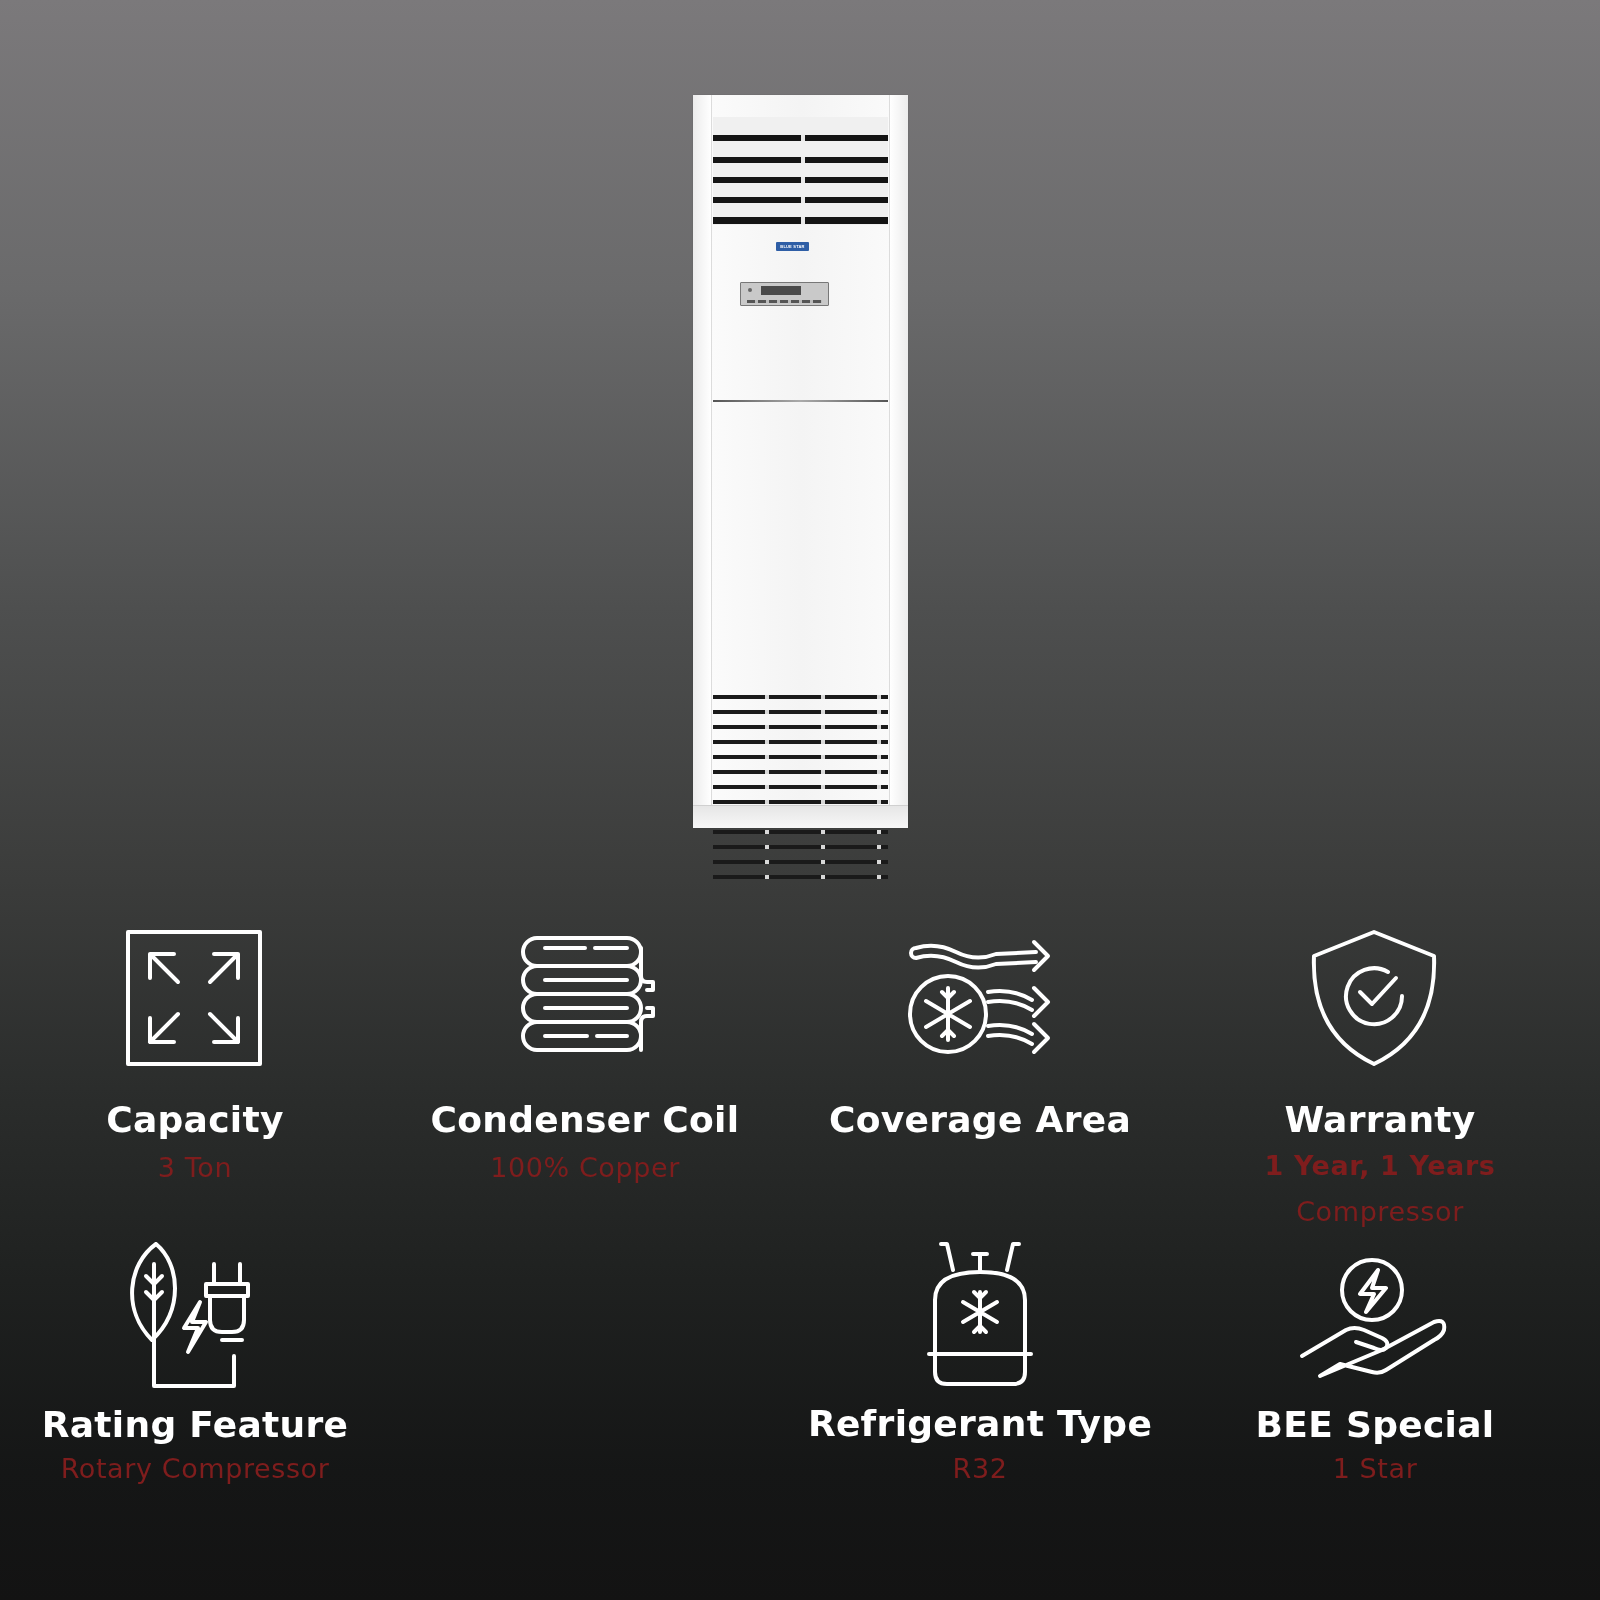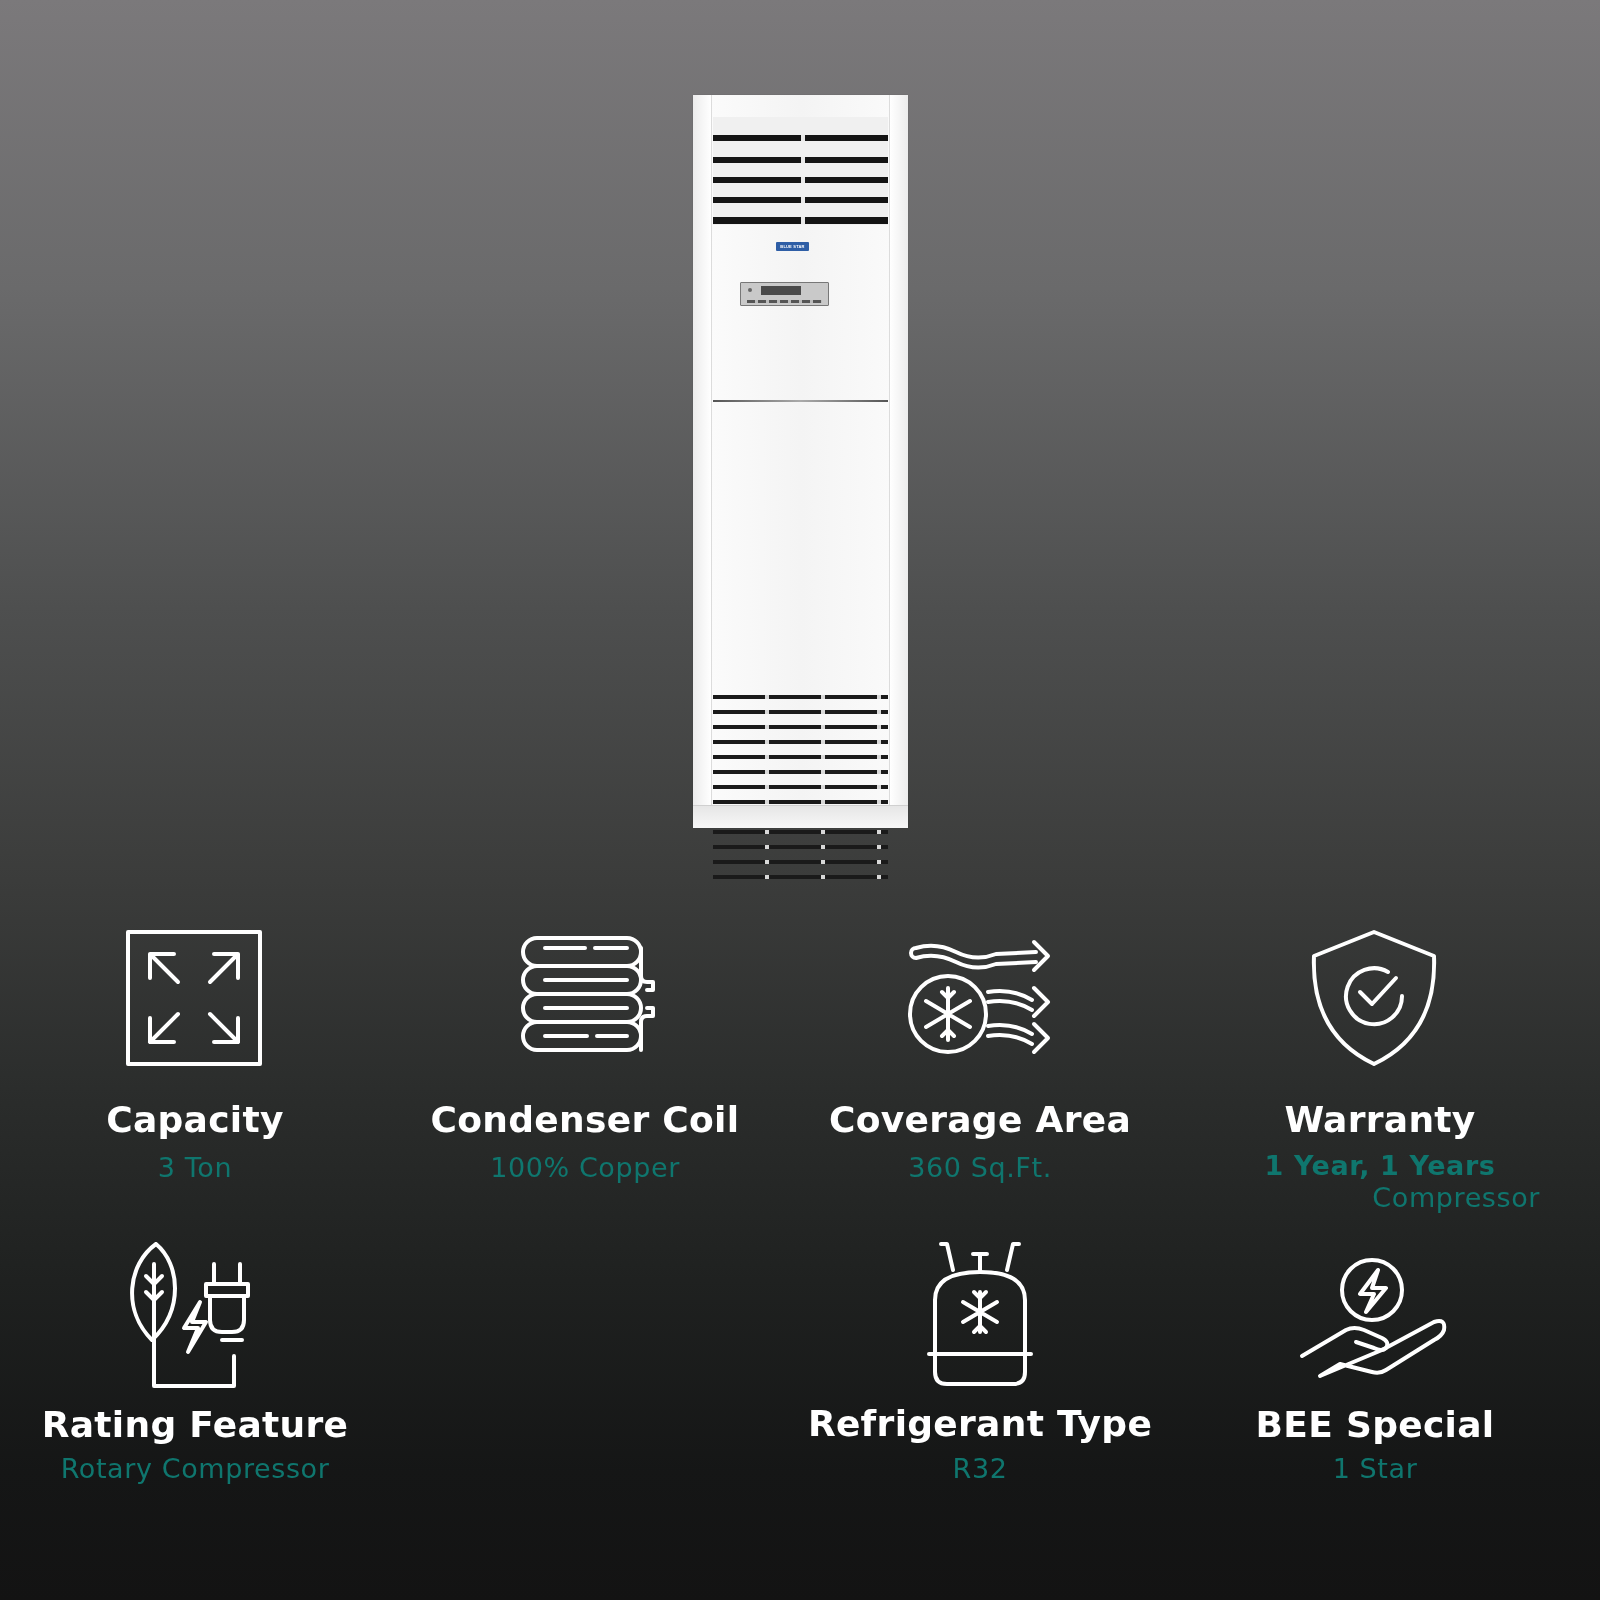--- a/index.html
+++ b/index.html
@@ -75,21 +75,21 @@
   .feature .icon { position: absolute; }
   .feature .icon svg { width: 100%; height: 100%; overflow: visible; }
   .feature .title {
     position: absolute; left: 0; right: 0;
     font-family: "DejaVu Sans", sans-serif; font-weight: bold; font-size: 36px; line-height: 40px;
     white-space: nowrap; letter-spacing: 0.3px;
   }
   .feature .value {
     position: absolute; left: 0; right: 0;
     font-family: "DejaVu Sans", sans-serif; font-weight: normal; font-size: 27px; line-height: 32px;
-    white-space: nowrap; color: #0f766e; letter-spacing: 0.6px;
+    white-space: nowrap; color: #7f1d1d; letter-spacing: 0.6px;
   }
   svg .st { fill: none; stroke: #ffffff; stroke-width: 4; stroke-linecap: round; stroke-linejoin: round; }
 </style>
 </head>
 <body>
 
 <div class="product">
   <div class="ac-body"></div>
   <div class="ac-side-l"></div>
   <div class="ac-side-r"></div>
@@ -174,34 +174,33 @@
         <circle class="st" cx="40" cy="74" r="38"></circle>
         <path class="st" d="M40 48 V100 M18 61 L62 87 M18 87 L62 61"></path>
         <path class="st" d="M34 52 l6 6 l6 -6 M34 96 l6 -6 l6 6"></path>
         <path class="st" d="M80 52 q24 -4 44 8 M80 62 q24 -4 44 8"></path>
         <path class="st" d="M126 48 l14 14 l-14 14"></path>
         <path class="st" d="M80 86 q24 -4 44 8 M80 96 q24 -4 44 8"></path>
         <path class="st" d="M126 84 l14 14 l-14 14"></path>
       </svg>
     </div>
     <div class="title" style="top:180px;">Coverage Area</div>
-    <div class="value" style="top:232px;">360 Sq.Ft.</div>
   </div>
 
   <div class="feature" style="left:1220px; top:920px; width:320px; height:300px;">
     <div class="icon" style="left:90px; top:8px; width:128px; height:140px;">
       <svg viewBox="0 0 128 140">
         <path class="st" d="M64 4 L124 28 C126 80 106 116 64 136 C22 116 2 80 4 28 Z" stroke-width="3.5"></path>
         <path class="st" d="M78 44 A28 28 0 1 0 92 68" stroke-width="3.5"></path>
         <path class="st" d="M50 64 L62 76 L86 50" stroke-width="3.5"></path>
       </svg>
     </div>
     <div class="title" style="top:180px;">Warranty</div>
     <div class="value" style="top:230px;font-weight:bold;">1 Year, 1 Years</div>
-    <div class="value" style="top:262px;text-align:right;">Compressor</div>
+    <div class="value" style="top:276px;">Compressor</div>
   </div>
 
   <div class="feature" style="left:30px; top:1240px; width:330px; height:240px;">
     <div class="icon" style="left:88px; top:0px; width:150px; height:150px;">
       <svg viewBox="0 0 150 150">
         <path class="st" d="M38 4 C10 24 4 70 34 100 C66 70 62 24 38 4 Z" stroke-dasharray="240 20"></path>
         <path class="st" d="M36 24 V146 H116 V116"></path>
         <path class="st" d="M28 36 l8 8 l8 -8 M28 52 l8 8 l8 -8"></path>
         <path class="st" d="M96 24 V44 M122 24 V44"></path>
         <path class="st" d="M88 44 H130 V56 H88 Z"></path>

